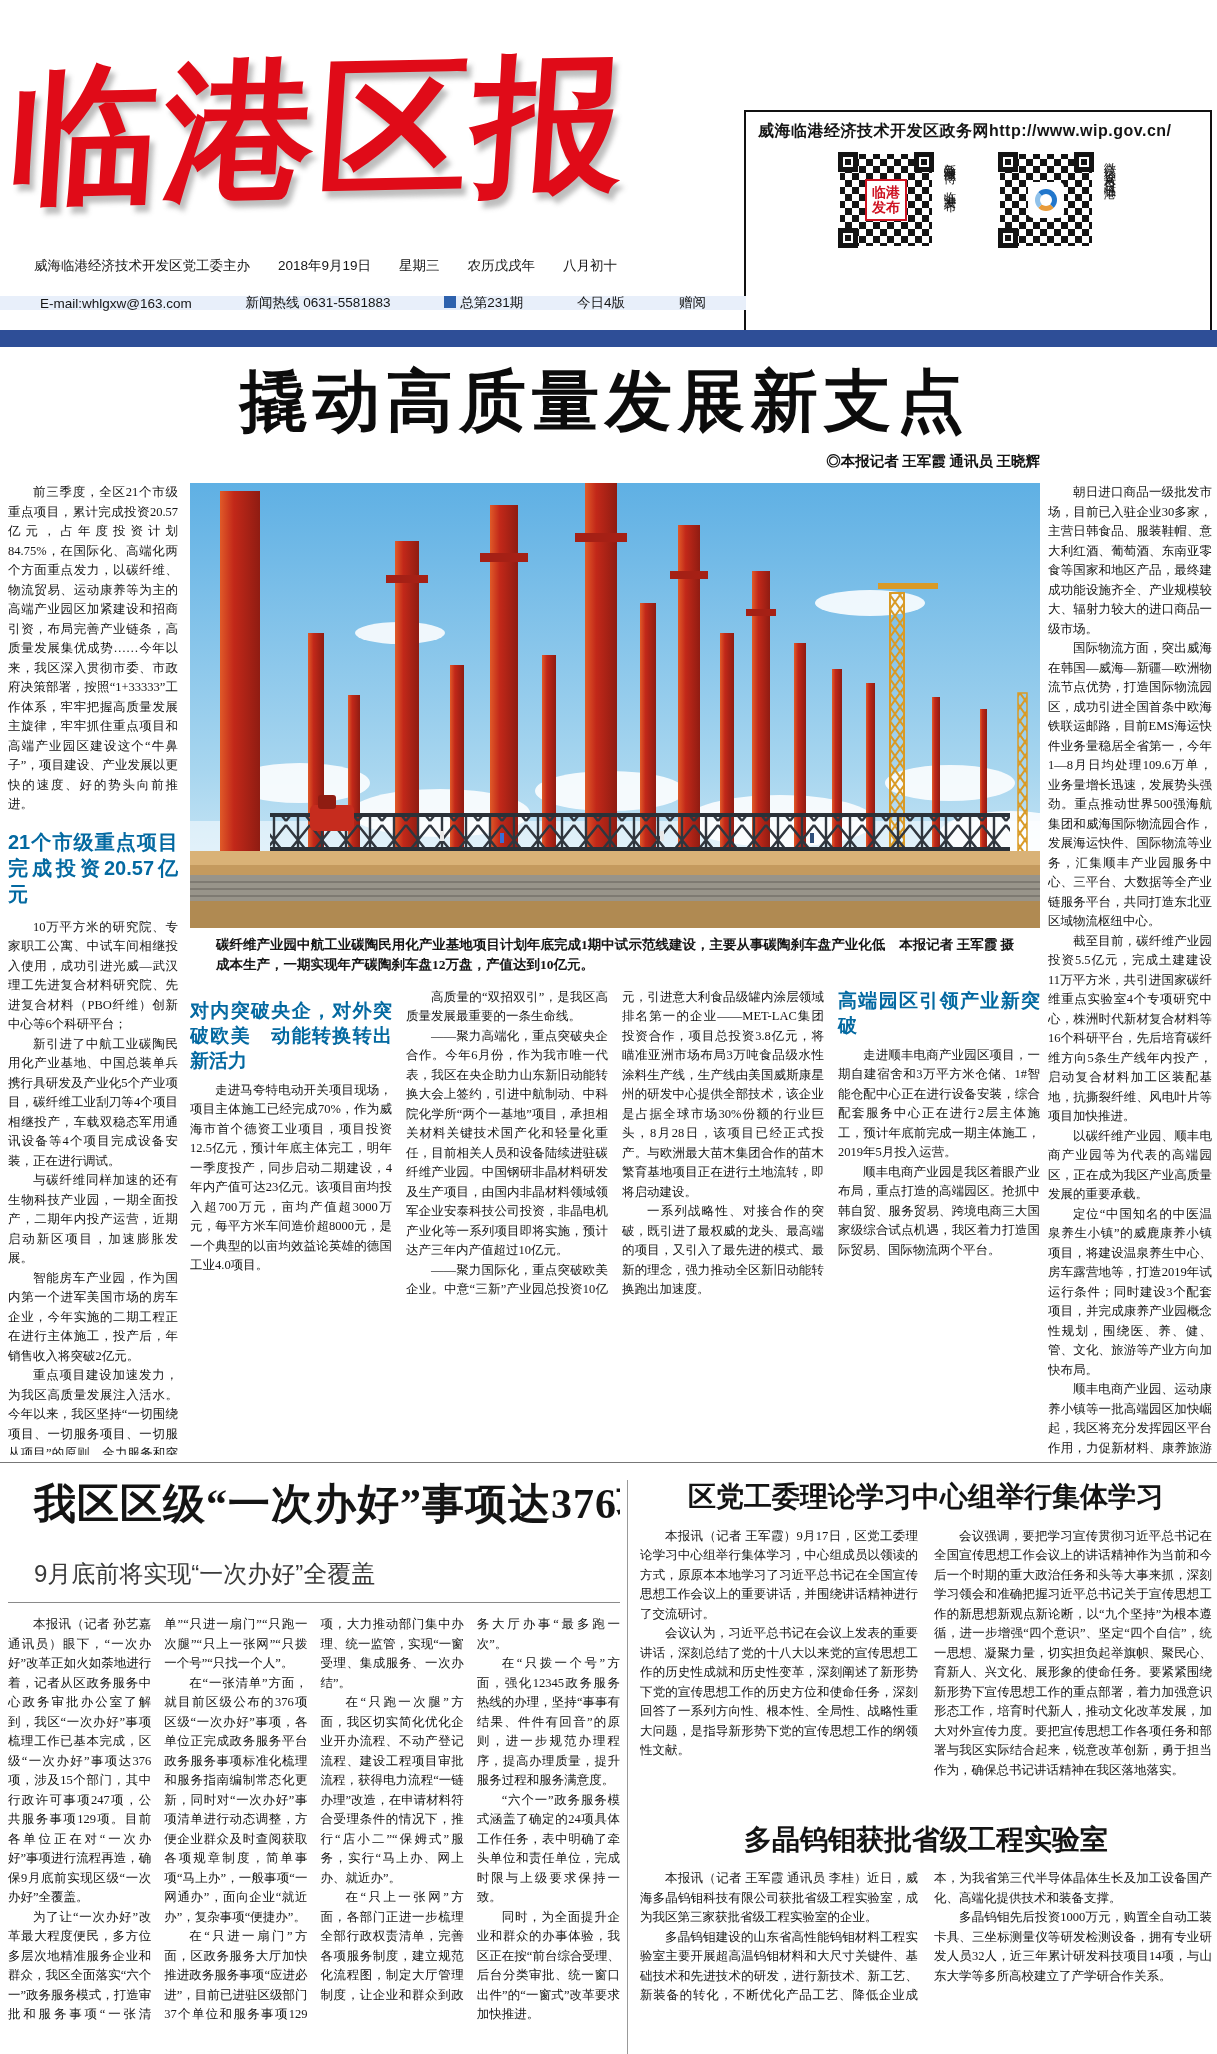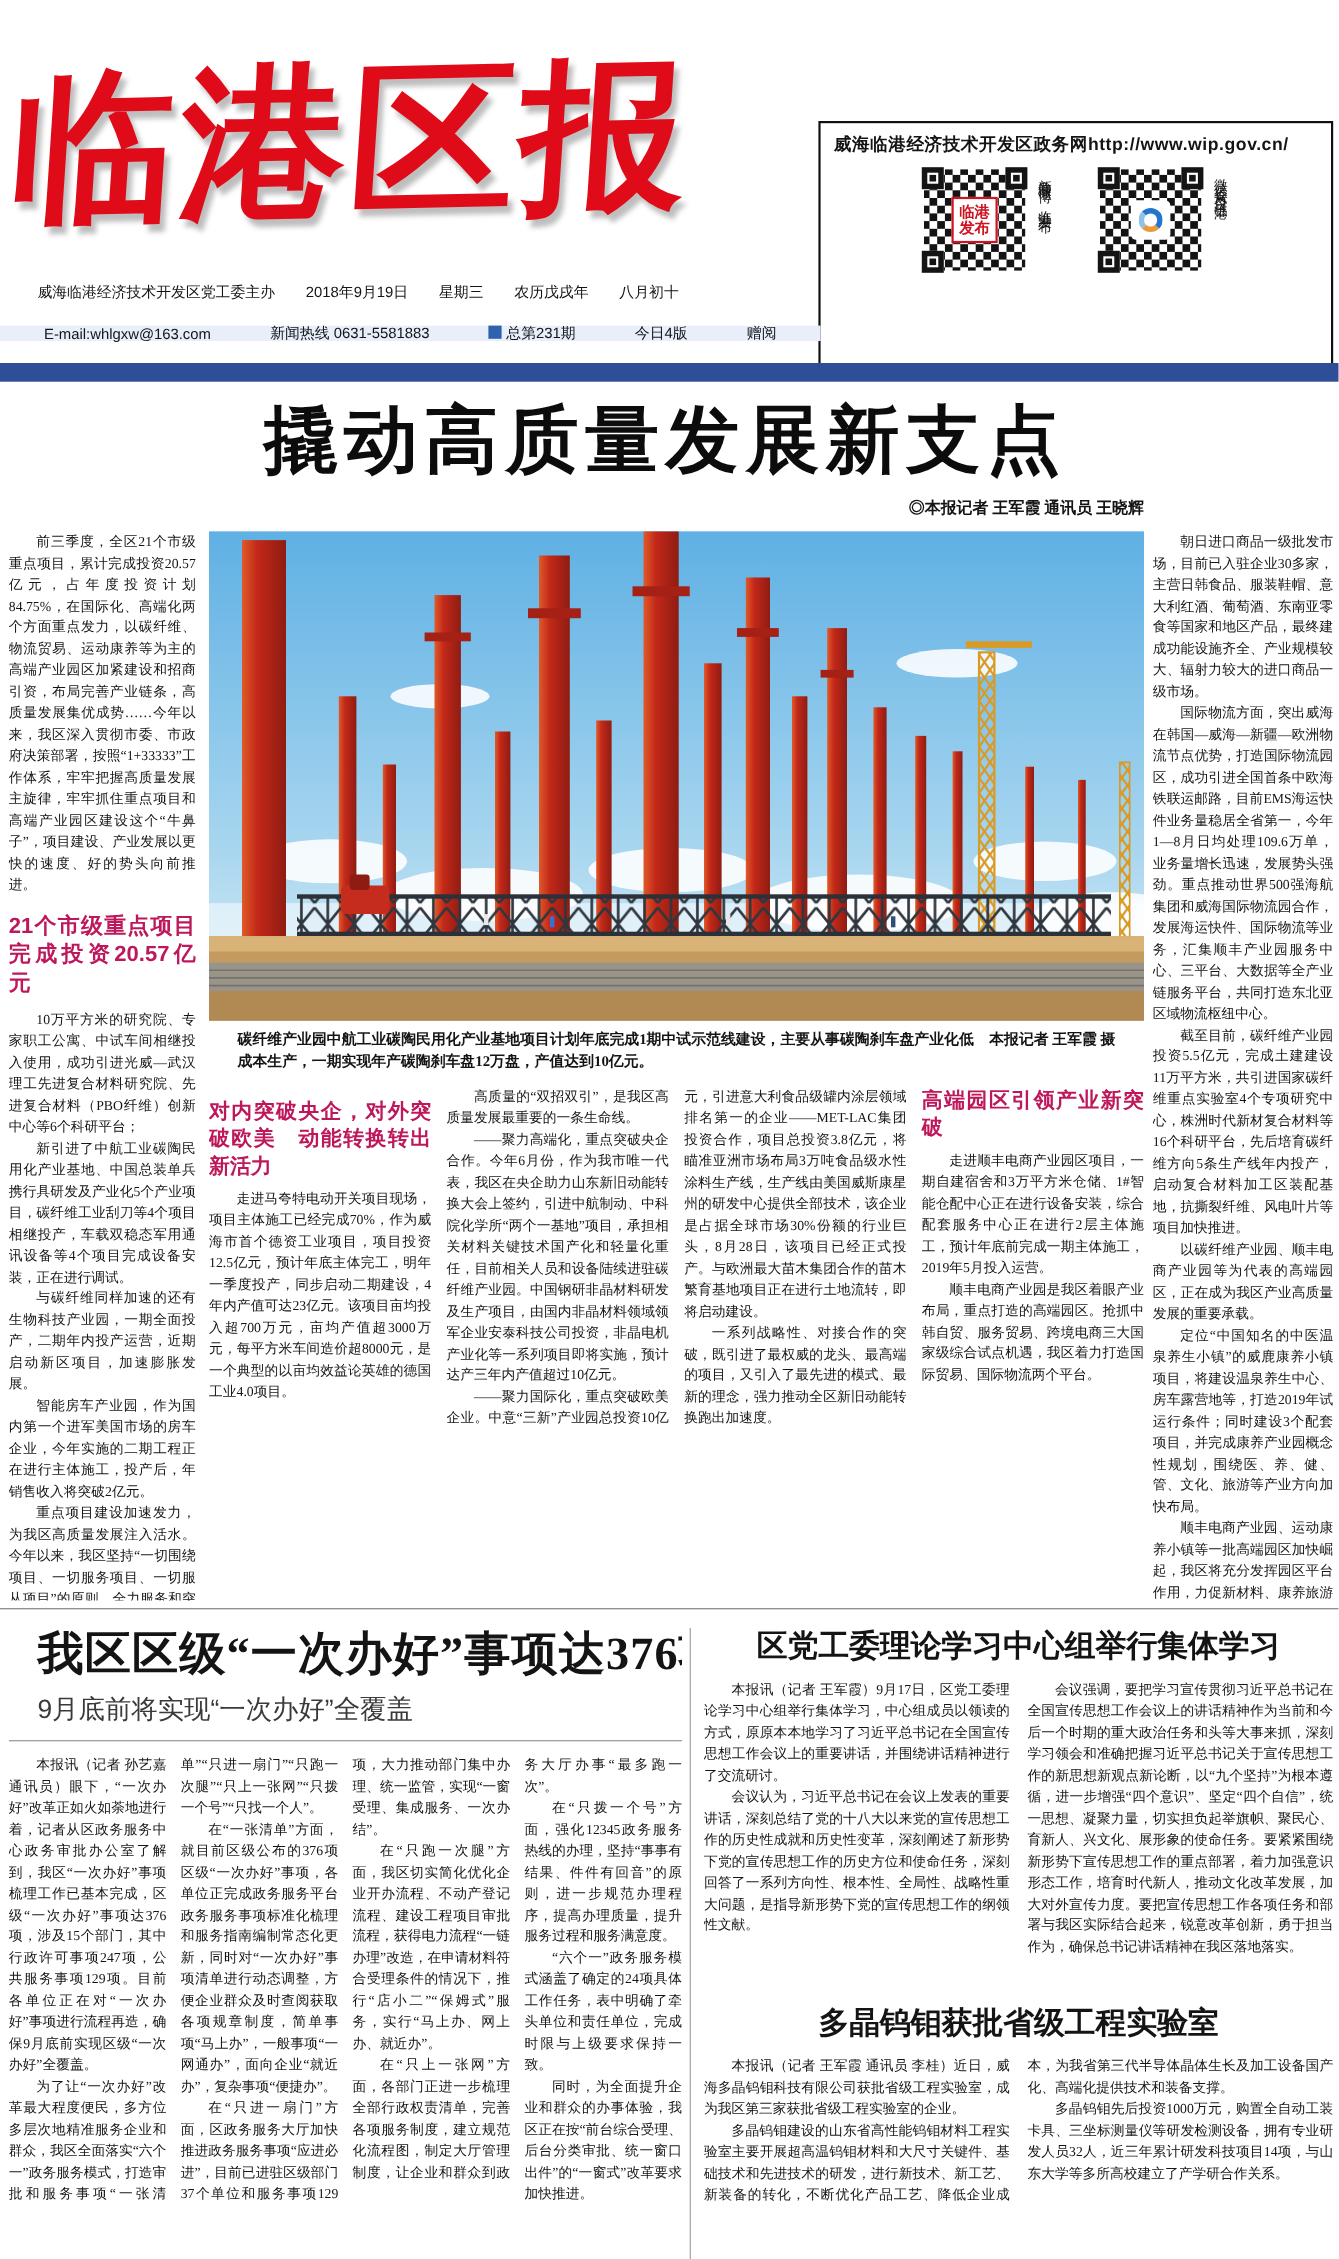--- a/index.html
+++ b/index.html
@@ -62,29 +62,29 @@
   .col-left{left:8px;top:483px;width:170px;height:972px;overflow:hidden;}
   .col-right{left:1048px;top:483px;width:164px;height:972px;overflow:hidden;}
   .center-zone{left:190px;top:483px;width:850px;}
   .photo{width:850px;height:445px;display:block;background:#bfe0f2;}
   .caption{padding:7px 26px 8px 26px;font-size:13.5px;font-weight:600;line-height:1.5;text-align:justify;}
   .caption .credit{float:right;font-weight:700;margin-left:14px;}
   .midcols{height:462px;overflow:hidden;column-count:4;column-gap:14px;margin-top:4px;}
   .bodytext{font-size:12.5px;line-height:1.56;text-align:justify;}
   .para{margin:0;text-indent:2em;}
   .colhead{font-family:"Liberation Sans",sans-serif;font-weight:700;font-size:19px;
-    line-height:1.32;margin:10px 0 8px 0;text-indent:0;color:#be185d;}
+    line-height:1.32;margin:10px 0 8px 0;text-indent:0;color:#0369a1;}
   .col-left .colhead{font-size:20px;margin:14px 0 10px 0;}
   
   .bottom-rule{left:0;top:1462px;width:1217px;height:0;border-top:1px solid #777;}
   .vert-rule{left:627px;top:1480px;width:0;height:574px;border-left:1px solid #999;}
   .bl{left:8px;top:1480px;width:612px;height:574px;overflow:hidden;}
   .bl-head{font-size:42px;font-weight:900;font-family:"Liberation Serif",serif;
     line-height:1.15;padding-left:26px;letter-spacing:1px;white-space:nowrap;}
-  .bl-deck{font-size:24px;color:#3a3a3a;padding-left:26px;margin-top:10px;
+  .bl-deck{font-size:24px;color:#3a3a3a;padding-left:26px;margin-top:30px;
     font-family:"Liberation Sans",sans-serif;font-weight:500;}
   .bl-rule{border-top:1px solid #8a8a8a;margin:12px 0 12px 0;}
   .bl-cols{column-count:4;column-gap:13px;height:418px;overflow:hidden;}
   .br{left:640px;top:1480px;width:572px;height:574px;overflow:hidden;}
   .br-head{font-size:28px;font-weight:900;font-family:"Liberation Serif",serif;
     text-align:center;line-height:1.2;white-space:nowrap;}
   .br-cols{column-count:2;column-gap:16px;margin-top:13px;overflow:hidden;}
   .study-cols{height:276px;}
   .lab-head{margin-top:20px;}
   .lab-cols{height:190px;}

